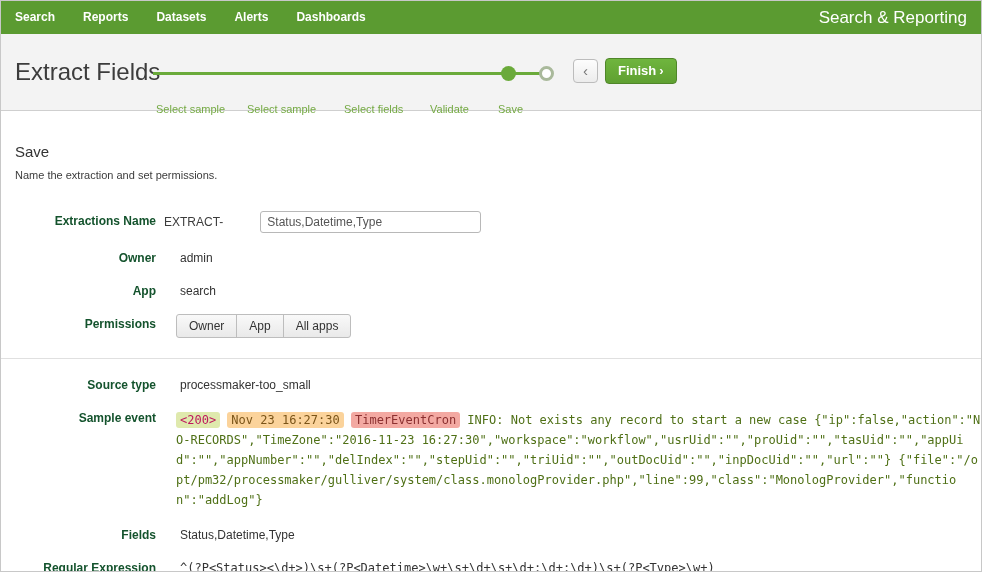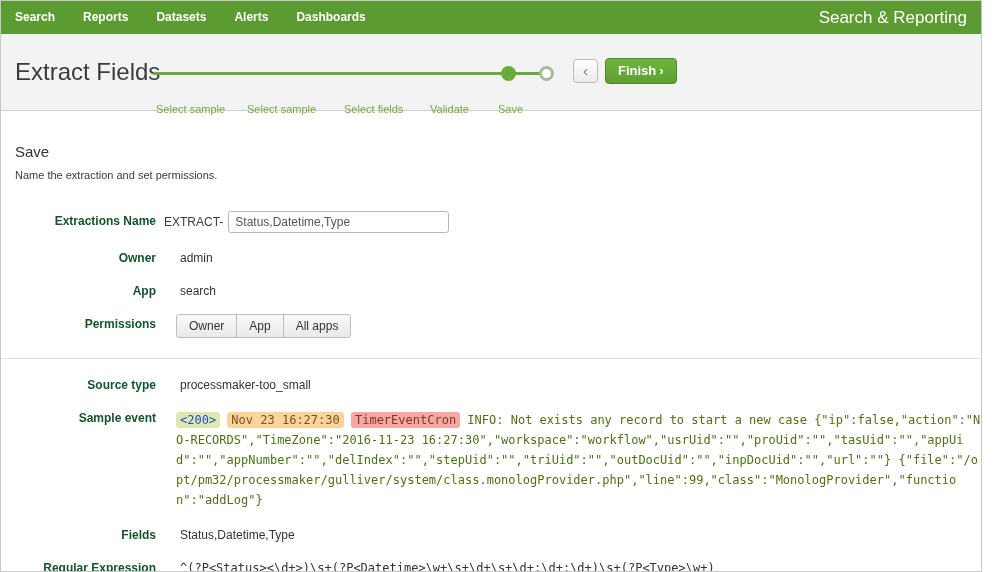--- a/index.html
+++ b/index.html
@@ -23,32 +23,32 @@
   .back-btn { position: absolute; left: 572px; top: 25px; width: 25px; height: 24px; background: linear-gradient(#fdfdfd, #ececec); border: 1px solid #bcbcbc; border-radius: 4px; color: #777; font-size: 15px; text-align: center; line-height: 21px; cursor: pointer; }
   .finish-btn { position: absolute; left: 604px; top: 24px; height: 26px; background: linear-gradient(#6fb53e, #5fa031); border: 1px solid #4f8629; border-radius: 4px; color: #fff; font-size: 13px; font-weight: bold; padding: 0 12px; line-height: 24px; cursor: pointer; }
   .finish-btn .chev { font-weight: bold; margin-left: 3px; }
 
   
   .section-title { margin: 32px 0 9px 14px; font-size: 15px; color: #333; font-weight: normal; }
   .section-sub { margin: 0 0 30px 14px; font-size: 11px; color: #3c3c3c; }
   .row { display: flex; align-items: flex-start; margin-bottom: 15px; }
   .row .label { width: 155px; text-align: right; font-size: 12px; font-weight: bold; color: #14532d; flex: none; padding-top: 3px; line-height: 15px; }
   .row .value { margin-left: 24px; font-size: 12px; color: #333; padding-top: 3px; line-height: 15px; }
-  .row .value.tight { margin-left: 8px; padding-top: 0; display: flex; align-items: center; }
+  .row .value.tight { margin-left: 8px; padding-top: 0; display: flex; align-items: center; gap: 32px; }
   .prefix { font-size: 12px; color: #3c3c3c; margin-right: 5px; line-height: 22px; }
   .name-input { width: 221px; height: 22px; border: 1px solid #b8b8b8; border-radius: 3px; padding: 2px 6px; font-size: 12px; color: #555; font-family: "Liberation Sans", sans-serif; }
   .btn-group { margin-left: 20px; display: flex; padding-top: 0; }
   .perm-btn { font-size: 12px; color: #333; padding: 4px 12px; background: linear-gradient(#f9f9f9, #e9e9e9); border: 1px solid #bdbdbd; margin-left: -1px; cursor: pointer; font-family: "Liberation Sans", sans-serif; }
   .perm-btn:first-child { border-radius: 3px 0 0 3px; margin-left: 0; }
   .perm-btn:last-child { border-radius: 0 3px 3px 0; }
   .divider { border: none; border-top: 1px solid #e0e0e0; margin: 20px 0 16px 0; }
 
   .event-text { margin-left: 20px; width: 820px; font-family: "DejaVu Sans Mono", monospace; font-size: 12px; line-height: 20px; color: #4f7016; word-break: break-all; padding-top: 2px; }
   .tok { padding: 1px 4px; border-radius: 3px; }
-  .tok-status { background: #dfe9ad; color: #1d4ed8; }
+  .tok-status { background: #dfe9ad; color: #be185d; }
   .tok-datetime { background: #fbd39b; color: #7a5418; }
   .tok-type { background: #f3a9a2; color: #8c3030; }
   .regex-value { font-family: "DejaVu Sans Mono", monospace; font-size: 11px; color: #333; }
 </style>
 </head>
 <body>
 
 <div class="page">
 
   <div class="topbar">

